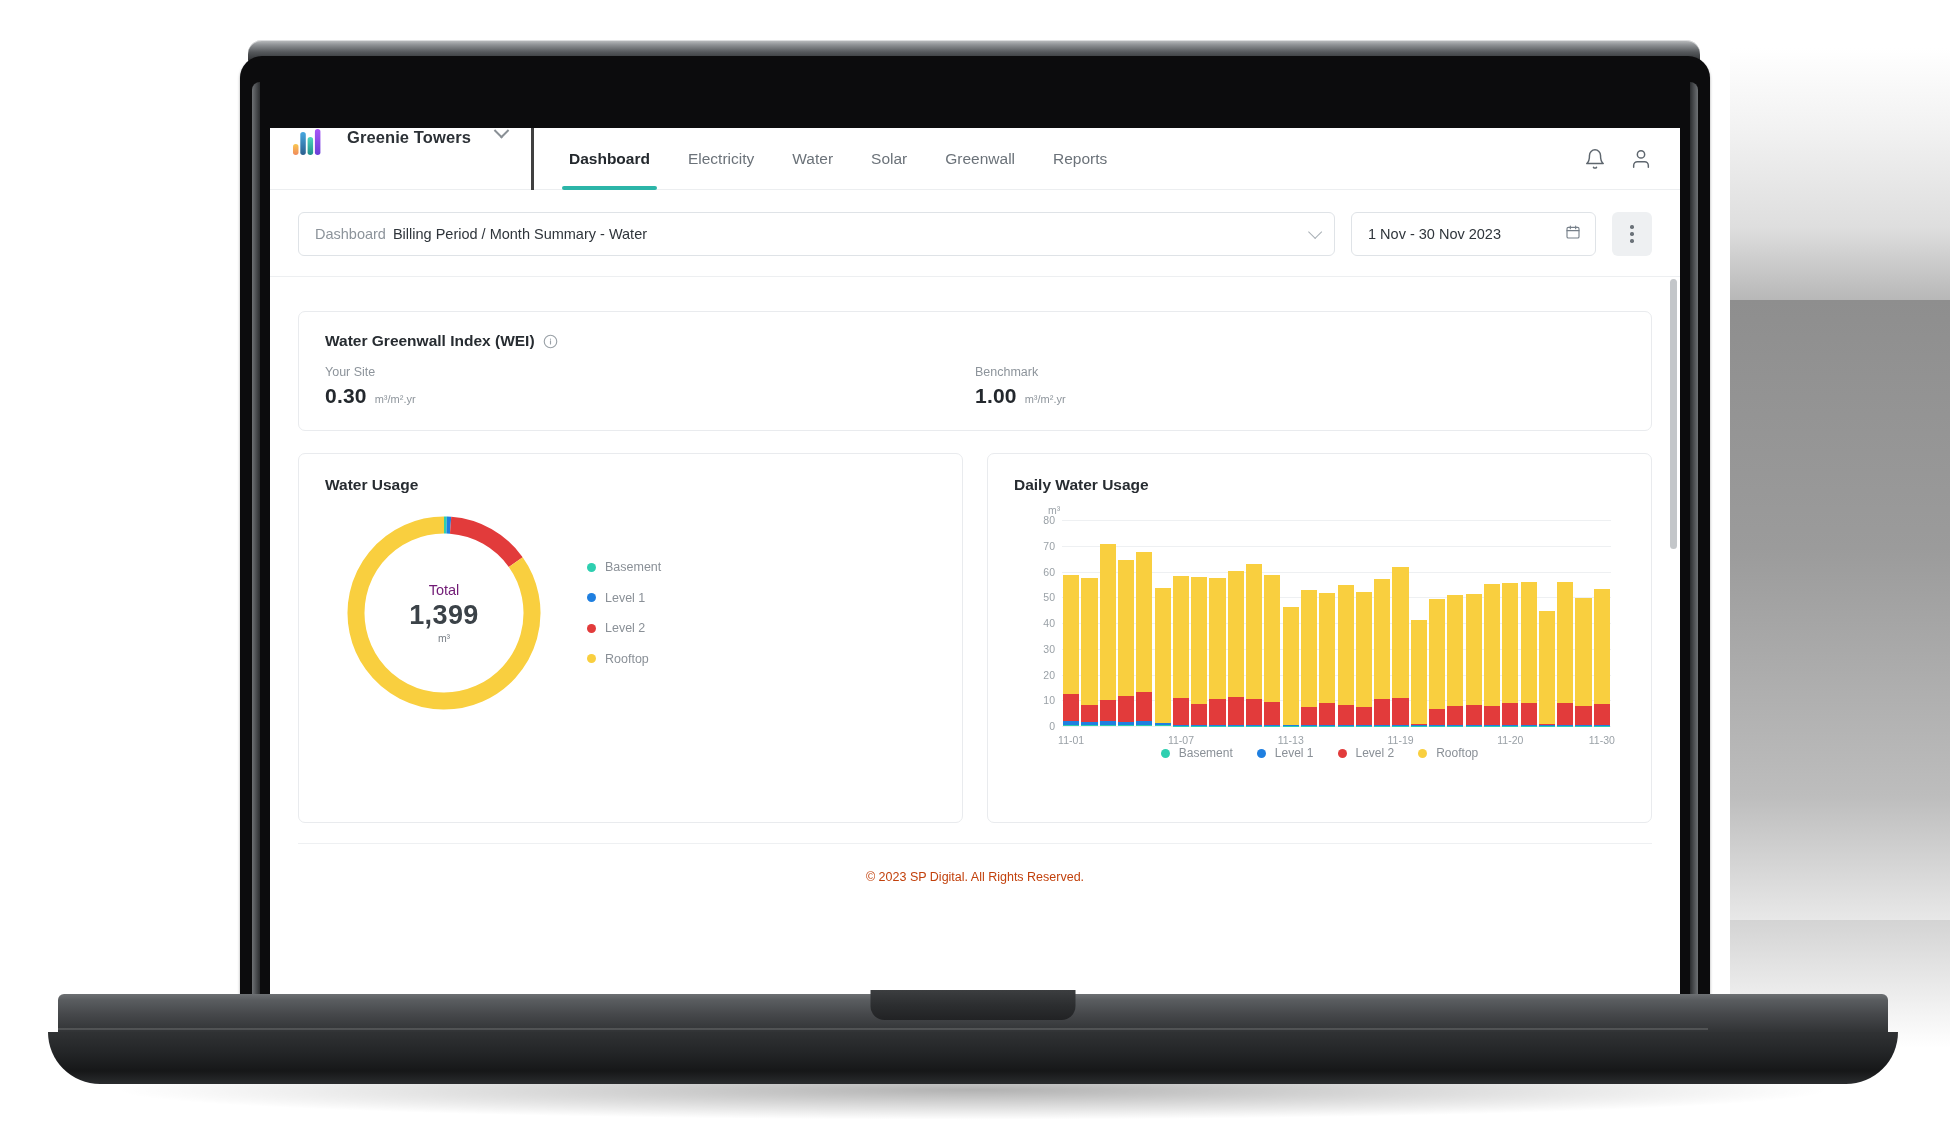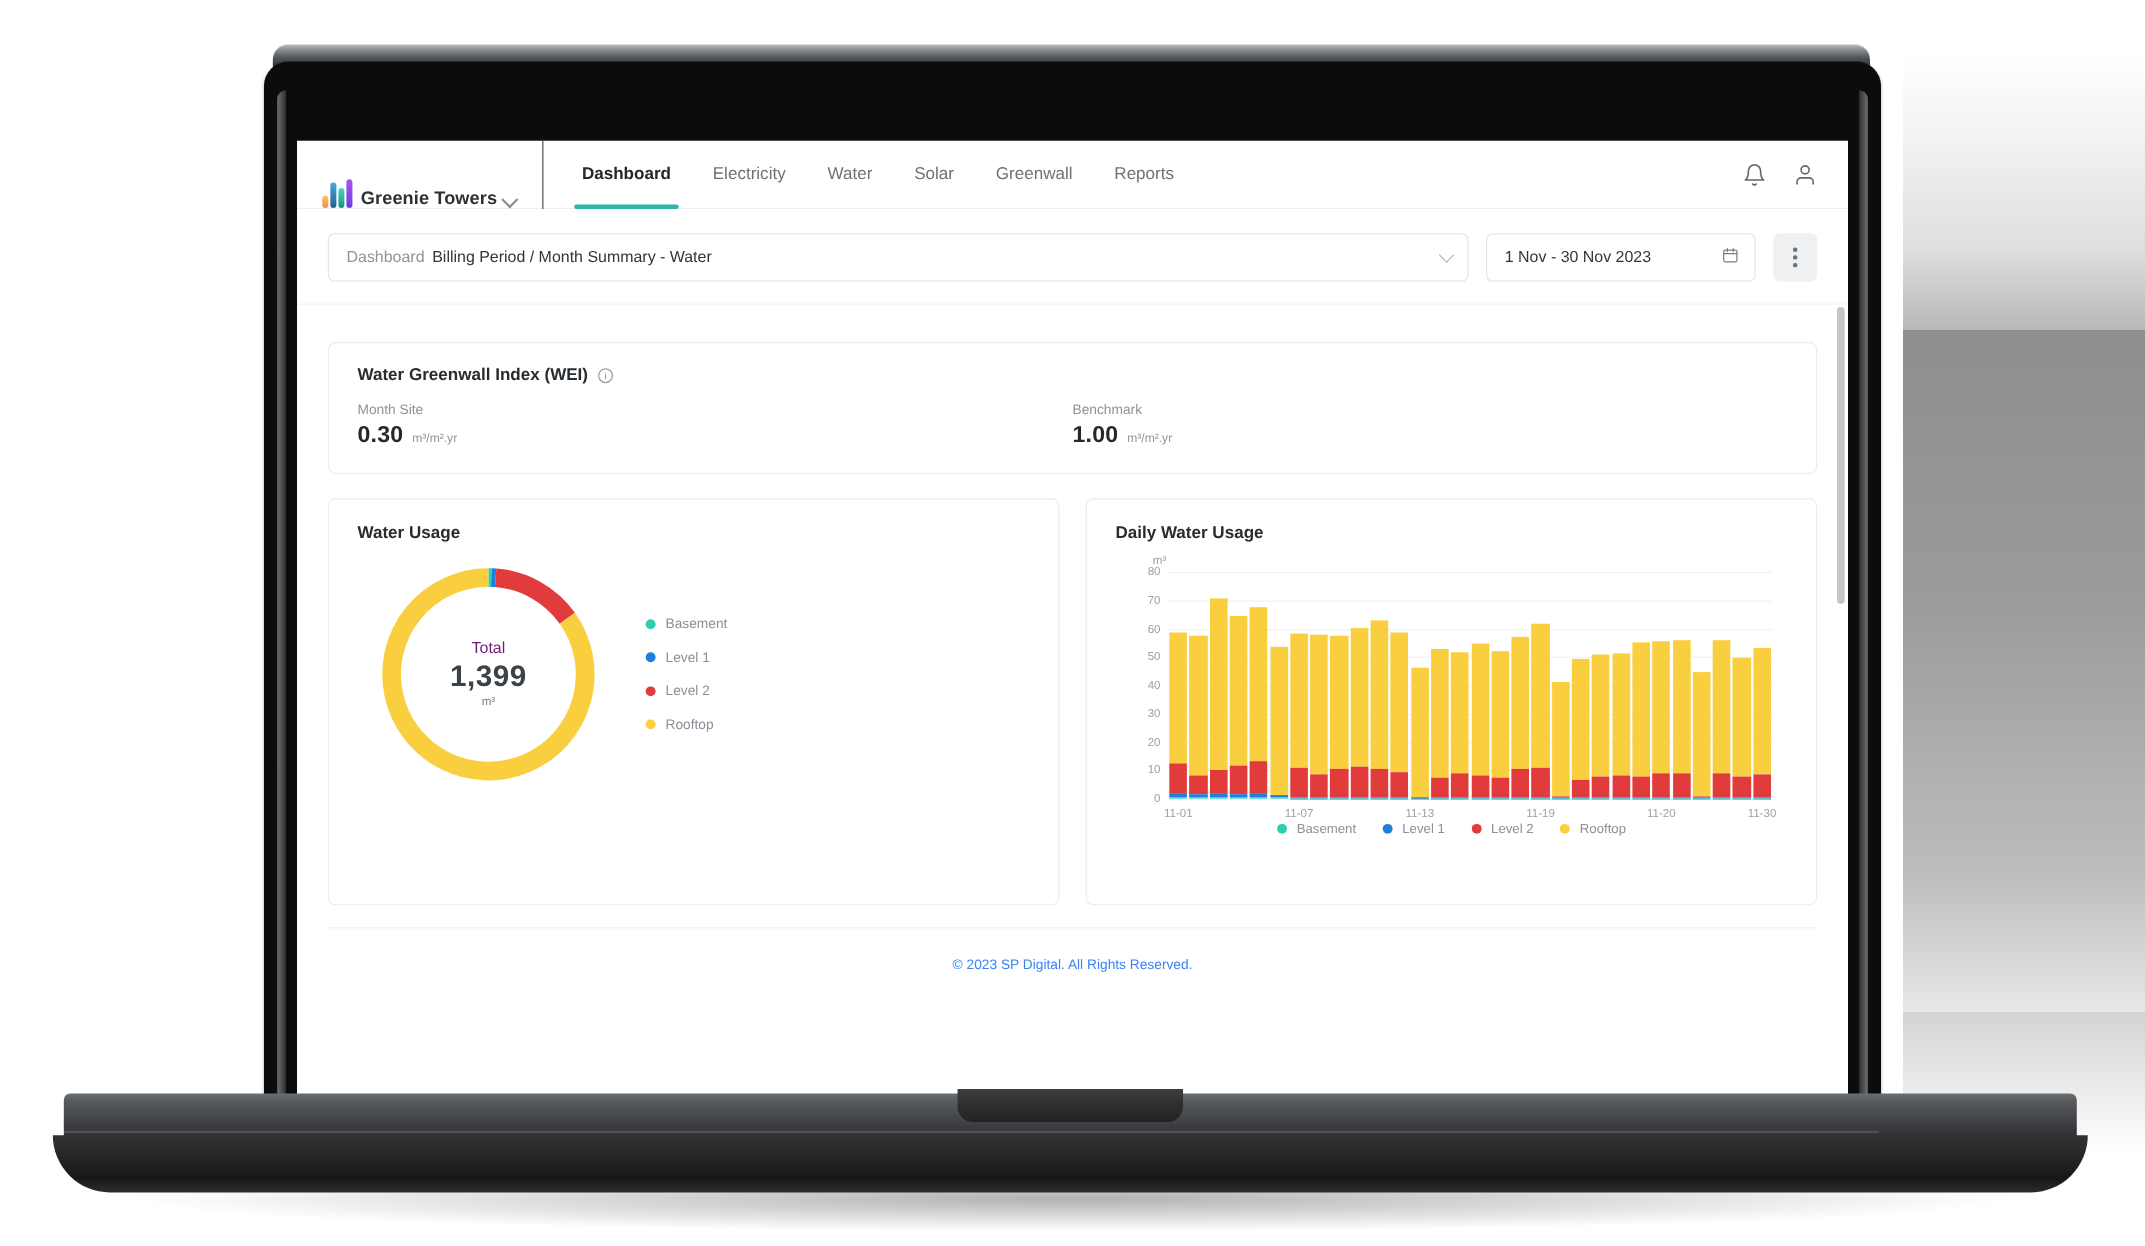--- a/index.html
+++ b/index.html
@@ -66,22 +66,22 @@
     background:radial-gradient(ellipse at center, rgba(0,0,0,.30) 0%, rgba(0,0,0,0) 70%);
   }
   .base-hl{position:absolute;left:-160px;bottom:22px;width:1810px;height:2px;background:rgba(255,255,255,.14);}
 
   
   .app { position:relative; width:1410px; height:890px; background:#fff; }
 
   
   .appbar { display:flex; align-items:stretch; height:62px; background:#fff;
             border-bottom:1px solid #eceef0; position:relative; }
-  .brand { display:flex; align-items:flex-end; gap:6px; padding:0 24px 0 22px;
-           border-right:1px solid #404040; height:62px; }
+  .brand { display:flex; align-items:flex-start; gap:25px; padding:0 24px 0 22px;
+           border-right:3px solid #404040; height:62px; }
   .logo { width:30px; height:28px; display:flex; align-items:flex-end; gap:3px; }
   .brand-name { font-size:16.5px; color:#2c3136; font-weight:600; letter-spacing:.1px; white-space:nowrap;}
   .chev { width:11px; height:11px; border-right:2px solid #8a9096; border-bottom:2px solid #8a9096;
           transform:rotate(45deg) translate(-2px,-2px); }
   nav.tabs { display:flex; align-items:center; gap:0; padding-left:16px; }
   .tab { position:relative; font-size:15.5px; color:#6b7279; padding:0 19px; height:62px;
          display:flex; align-items:center; white-space:nowrap; cursor:pointer; }
   .tab.active { color:#23282d; font-weight:700; }
   .tab.active::after { content:""; position:absolute; left:12px; right:12px; bottom:0;
                        height:3.5px; background:#2cb5a8; border-radius:2px; }
@@ -151,21 +151,21 @@
   .bar { flex:1; margin:0 1.1px; display:flex; flex-direction:column; justify-content:flex-end;
          height:100%; }
   .seg { width:100%; display:block; }
   .xtick { position:absolute; top:calc(100% + 8px); font-size:10.5px; color:#9aa1a7;
            transform:translateX(-50%); white-space:nowrap;}
   .legend-h { position:absolute; left:0; right:0; bottom:-4px; display:flex;
               justify-content:center; gap:24px; }
   .legend-h .lg { font-size:12px; }
 
   .footer { position:absolute; left:28px; right:28px; top:566px; padding-top:26px;
-            border-top:1px solid #eef0f2; text-align:center; font-size:12.5px; color:#3b82f6; }
+            border-top:1px solid #eef0f2; text-align:center; font-size:12.5px; color:#c2410c; }
 
   .scrollbar { position:absolute; right:3px; top:2px; width:7px; height:270px;
                background:#c3c6c9; border-radius:4px; }
 </style>
 </head>
 <body>
 
 <div id="scene">
   <div class="bg-panel"></div>
   <div class="bg-panel2"></div>
@@ -270,21 +270,21 @@
               <span class="info-ic">
                 <svg viewBox="0 0 24 24" fill="none" stroke="#9aa1a7" stroke-width="1.8" stroke-linecap="round" width="15" height="15">
                   <circle cx="12" cy="12" r="10"></circle>
                     <path d="M12 16v-5"></path>
                     <path d="M12 8.2v.1"></path>
                 </svg>
               </span>
             </div>
             <div class="wei-row">
               <div class="wei-col">
-                <div class="wei-label">Month Site</div>
+                <div class="wei-label">Your Site</div>
                 <div class="wei-valrow">
                   <span class="wei-val">0.30</span>
                   <span class="wei-unit">m³/m².yr</span>
                 </div>
               </div>
               <div class="wei-col">
                 <div class="wei-label">Benchmark</div>
                 <div class="wei-valrow">
                   <span class="wei-val">1.00</span>
                   <span class="wei-unit">m³/m².yr</span>

